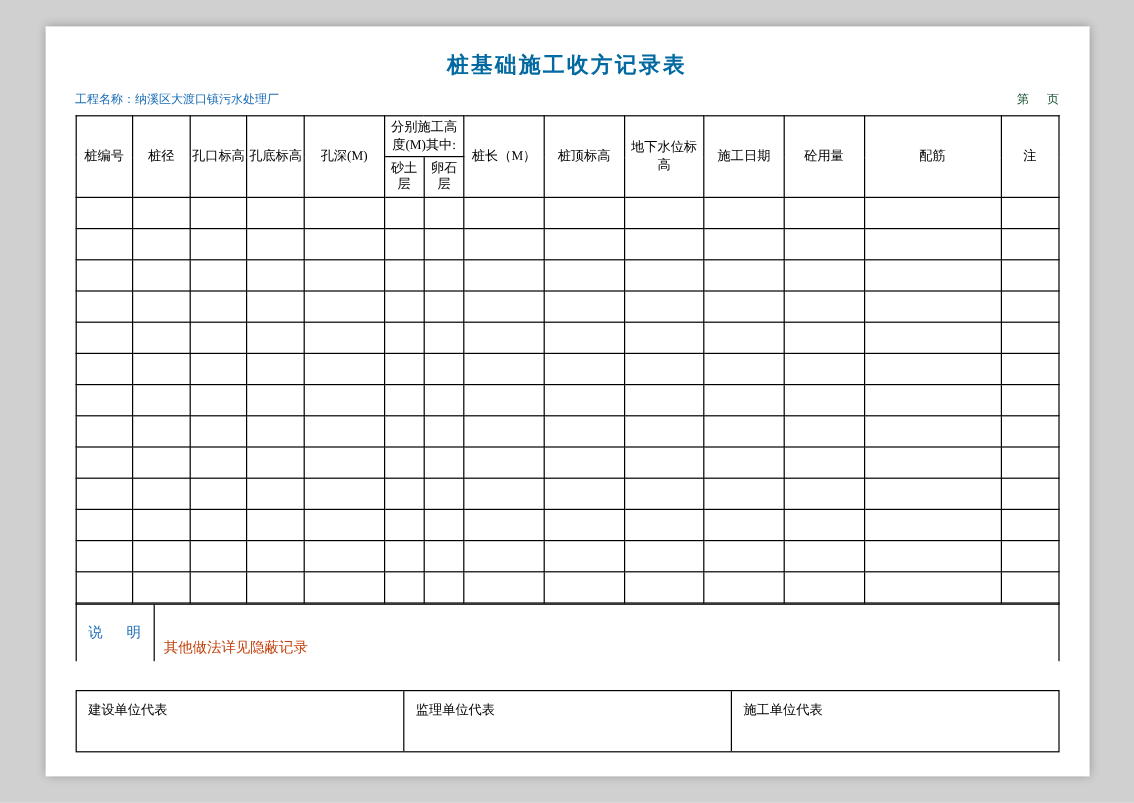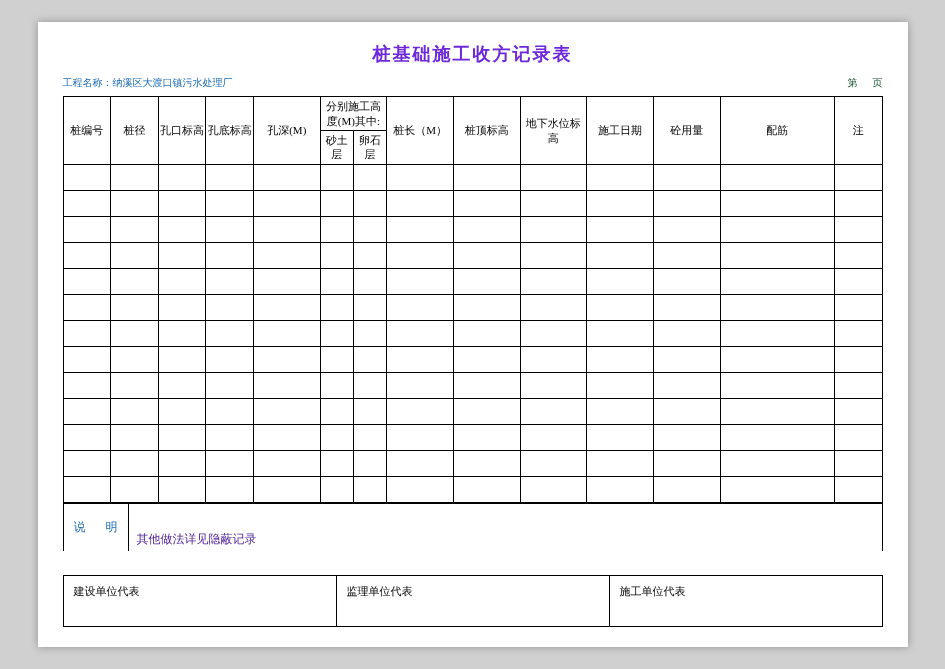--- a/index.html
+++ b/index.html
@@ -21,21 +21,21 @@
       width: 870px;
       min-height: 620px;
       padding: 20px 25px;
       box-shadow: 0 0 8px rgba(0,0,0,0.3);
     }
     .main-title {
       text-align: center;
       font-size: 18px;
       font-weight: bold;
       margin-bottom: 10px;
-      color: #6d28d9;
+      color: #0369a1;
       letter-spacing: 2px;
     }
     .info-row {
       display: flex;
       justify-content: space-between;
       align-items: center;
       margin-bottom: 6px;
       font-size: 10px;
     }
     .info-left {
@@ -79,21 +79,21 @@
       padding: 3px 6px;
       border-right: 1px solid #000;
       color: #1a6bb5;
       white-space: nowrap;
     }
     .note-label span {
       margin: 0 4px;
     }
     .note-content {
       padding: 3px 8px;
-      color: #4c1d95;
+      color: #c2410c;
       flex: 1;
       margin-top: 24px;
     }
     .signatures-row {
       display: flex;
       border-top: 1px solid #000;
       border-left: 1px solid #000;
       border-right: 1px solid #000;
       border-bottom: 1px solid #000;
       margin-top: 24px;

